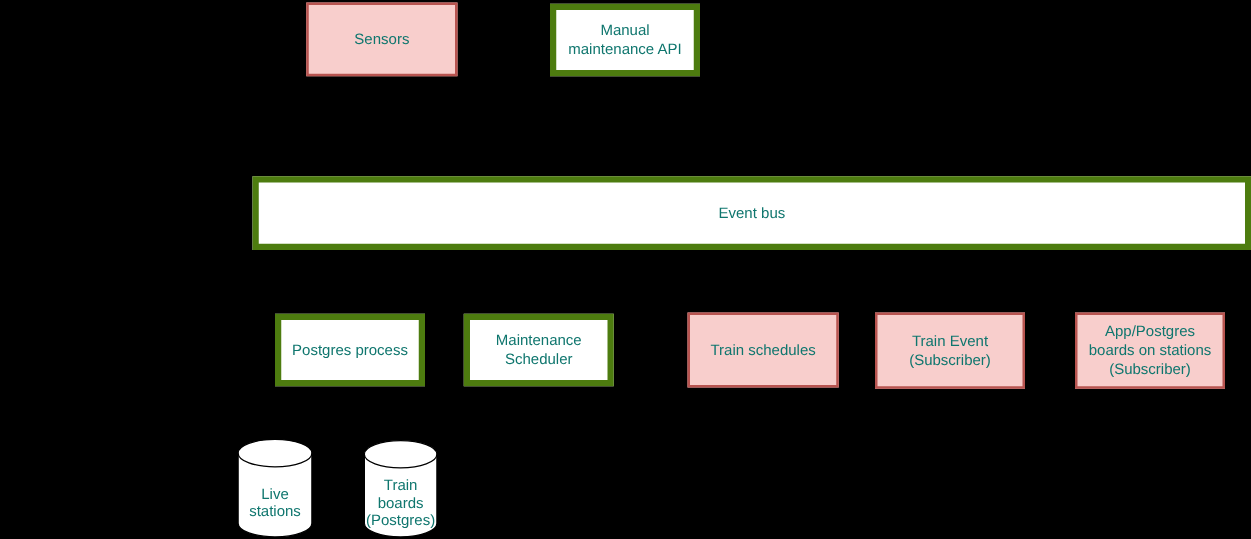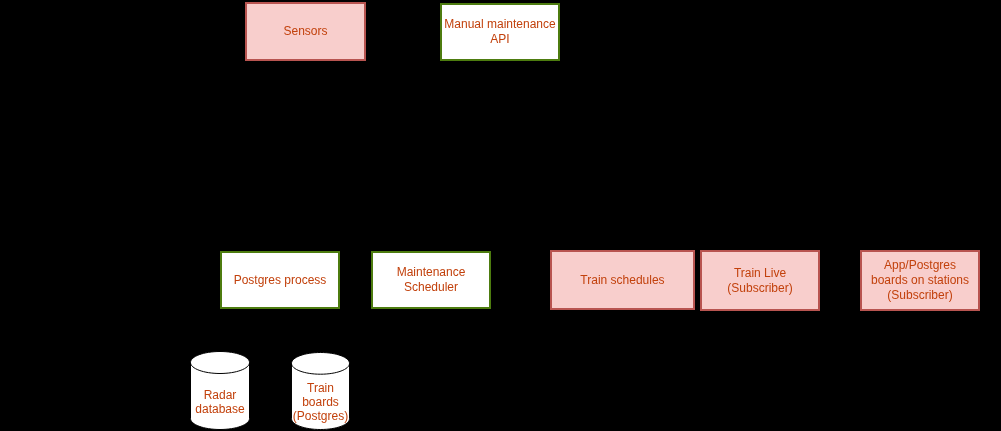--- a/index.html
+++ b/index.html
@@ -8,35 +8,35 @@
     background: #000000;
   }
   #canvas {
     position: relative;
     width: 1001px;
     height: 431px;
     background: #000000;
     overflow: hidden;
     font-family: "Liberation Sans", "DejaVu Sans", sans-serif;
     font-size: 12px;
-    color: #c2410c;
+    color: #0f766e;
   }
   .node {
     position: absolute;
     box-sizing: border-box;
     display: flex;
     align-items: center;
     justify-content: center;
     text-align: center;
     line-height: 15px;
     padding: 1px 2px;
   }
   .node.white {
     background: #ffffff;
-    border: 2px solid #4d7c0f;
+    border: 5px solid #4d7c0f;
   }
   .node.pink {
     background: #f8cecc;
     border: 2px solid #b85450;
   }
   .cyl {
     position: absolute;
   }
   .cyl svg {
     position: absolute;
@@ -64,47 +64,50 @@
 <div id="canvas">
 
   <div class="node pink" style="left:245px; top:2px; width:121px; height:59px;">
     <span>Sensors</span>
   </div>
 
   <div class="node white" style="left:440px; top:3px; width:120px; height:58px;">
     <span>Manual maintenance API</span>
   </div>
 
+  <div class="node white" style="left:202px; top:141px; width:799px; height:59px;">
+    <span>Event bus</span>
+  </div>
 
   <div class="node white" style="left:220px; top:251px; width:120px; height:58px;">
     <span>Postgres process</span>
   </div>
 
   <div class="node white" style="left:371px; top:251px; width:120px; height:58px;text-align:center;">
     <span>Maintenance Scheduler</span>
   </div>
 
-  <div class="node pink" style="left:550px; top:250px; width:145px; height:60px;">
+  <div class="node pink" style="left:550px; top:250px; width:121px; height:60px;">
     <span>Train schedules</span>
   </div>
 
   <div class="node pink" style="left:700px; top:250px; width:120px; height:61px;">
-    <span>Train Live (Subscriber)</span>
+    <span>Train Event (Subscriber)</span>
   </div>
 
   <div class="node pink" style="left:860px; top:250px; width:120px; height:61px;">
     <span>App/Postgres boards on stations (Subscriber)</span>
   </div>
 
   <div class="cyl" style="left:190px; top:351px; width:60px; height:79px;">
     <svg viewBox="0 0 60 79" preserveAspectRatio="none">
       <path d="M 0.5 11.5 L 0.5 67.5 C 0.5 73.6 13.7 78.5 30 78.5 C 46.3 78.5 59.5 73.6 59.5 67.5 L 59.5 11.5 C 59.5 5.4 46.3 0.5 30 0.5 C 13.7 0.5 0.5 5.4 0.5 11.5 Z" fill="#ffffff" stroke="#000000" stroke-width="1"></path>
       <path d="M 0.5 11.5 C 0.5 17.6 13.7 22.5 30 22.5 C 46.3 22.5 59.5 17.6 59.5 11.5" fill="none" stroke="#000000" stroke-width="1"></path>
     </svg>
-    <span class="cyl-lbl">Radar database</span>
+    <span class="cyl-lbl">Live stations</span>
   </div>
 
   <div class="cyl" style="left:291px; top:352px; width:59px; height:78px;">
     <svg viewBox="0 0 60 79" preserveAspectRatio="none">
       <path d="M 0.5 11.5 L 0.5 67.5 C 0.5 73.6 13.7 78.5 30 78.5 C 46.3 78.5 59.5 73.6 59.5 67.5 L 59.5 11.5 C 59.5 5.4 46.3 0.5 30 0.5 C 13.7 0.5 0.5 5.4 0.5 11.5 Z" fill="#ffffff" stroke="#000000" stroke-width="1"></path>
       <path d="M 0.5 11.5 C 0.5 17.6 13.7 22.5 30 22.5 C 46.3 22.5 59.5 17.6 59.5 11.5" fill="none" stroke="#000000" stroke-width="1"></path>
     </svg>
     <span class="cyl-lbl">Train boards (Postgres)</span>
   </div>
 

